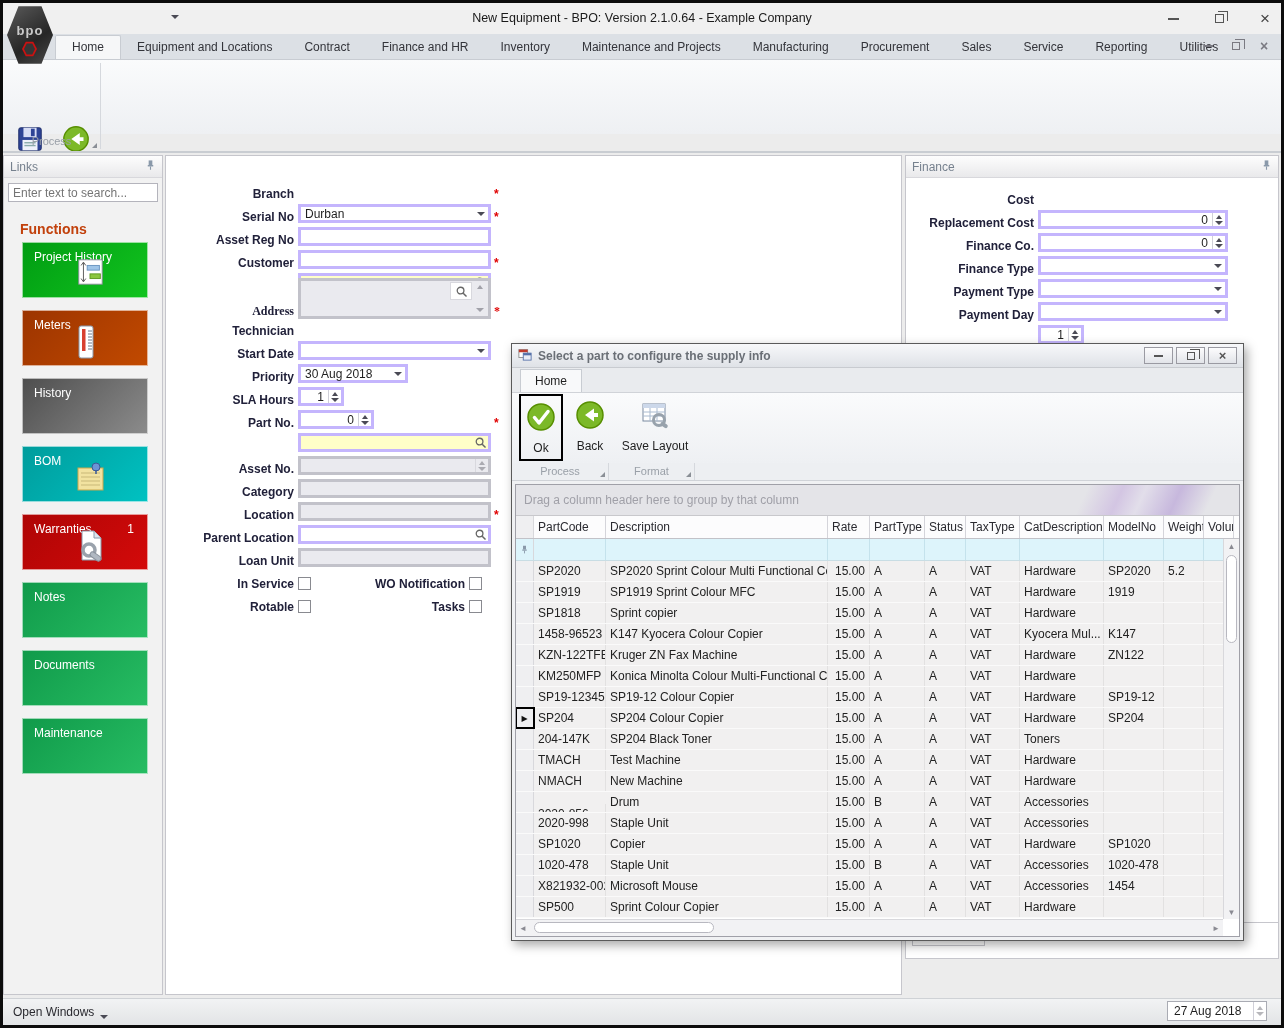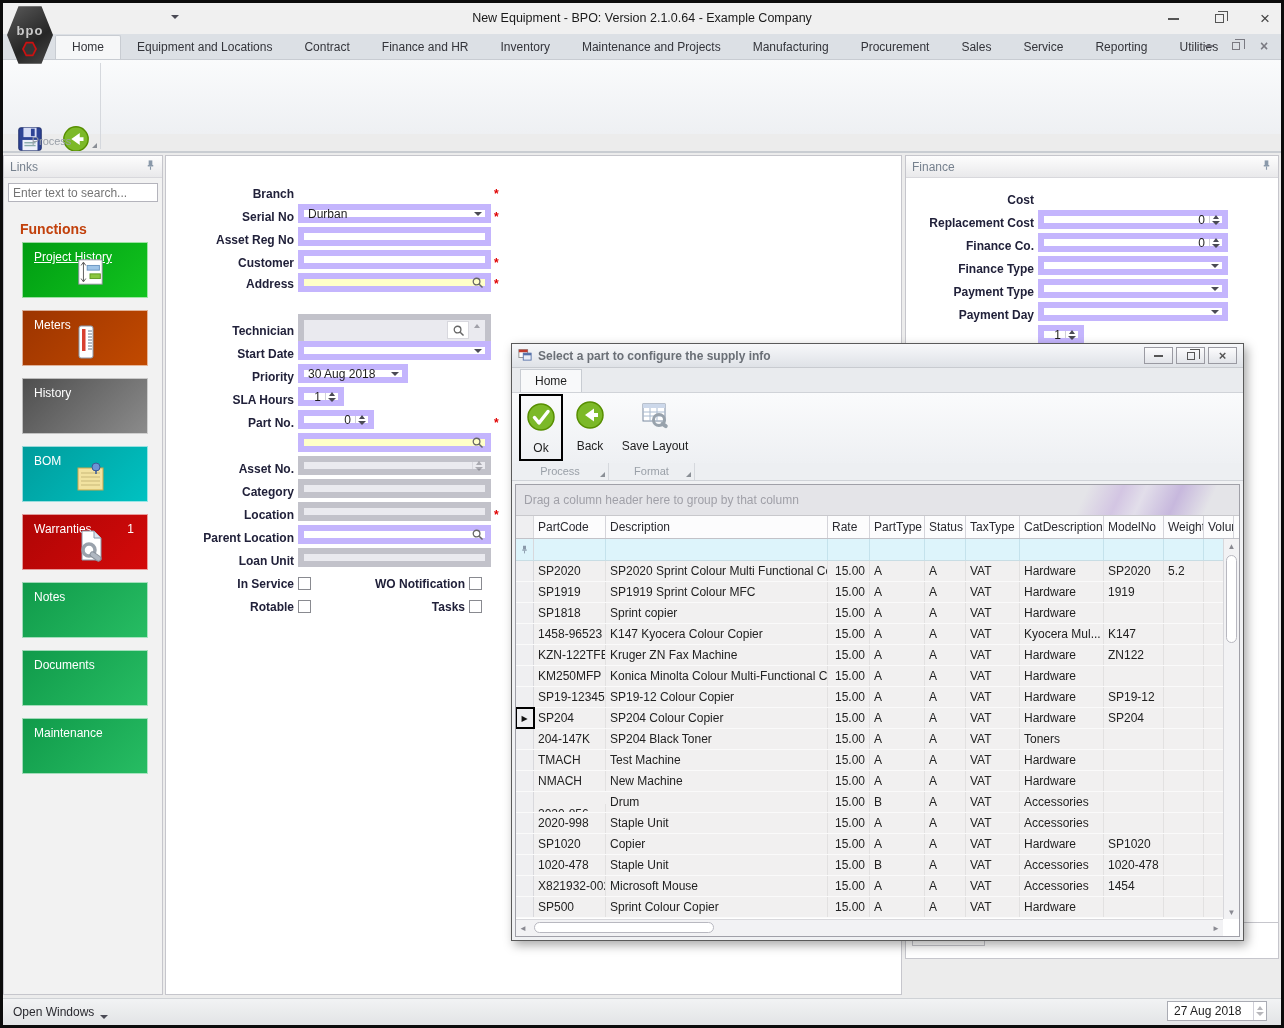--- a/index.html
+++ b/index.html
@@ -54,28 +54,28 @@
   .fn-stack { position:absolute; left:18px; right:14px; top:86px; }
   .fn-btn { position:relative; height:56px; margin-bottom:12px; color:#fff; font-size:12px; padding:8px 0 0 12px; cursor:default; box-shadow:0 0 0 1px rgba(255,255,255,.6) inset; }
   .fn-btn .badge { position:absolute; right:14px; top:8px; color:#fff; }
   .fn-btn .fn-ico { position:absolute; left:52px; top:15px; }
 
   
   .formpanel { position:absolute; left:162px; top:152px; width:737px; bottom:30px; background:#fff; border:1px solid #c6c6cc; padding-top:26px; }
   .frow { display:flex; align-items:center; height:23px; }
   .frow .flabel { width:132px; text-align:right; font-weight:bold; color:#21213a; padding-right:4px; flex:none; font-size:12px; }
   .req { color:#e00000; font-weight:bold; margin-left:3px; }
-  .ctl { position:relative; border:6px solid #c4b5fd; background:#fff; height:19px; width:193px; display:flex; align-items:center; font-size:12px;margin-top:40px; }
+  .ctl { position:relative; border:3px solid #c4b5fd; background:#fff; height:19px; width:193px; display:flex; align-items:center; font-size:12px;margin-top:40px; }
   .ctl .val { flex:1; padding:0 4px; white-space:nowrap; overflow:hidden; }
   .ctl.yellow { background:#ffffc8; }
   .ctl.disabled { background:#eaeaef; border-color:#c2c2ca; }
   .combo-arrow { width:15px; height:100%; display:flex; align-items:center; justify-content:center; flex:none; }
   .spin { width:13px; height:100%; display:flex; flex-direction:column; align-items:center; justify-content:center; gap:2px; flex:none; border-left:1px solid #d0d0d8; }
   .mag { width:16px; height:100%; display:flex; align-items:center; justify-content:center; flex:none; }
-  .addr { height:41px; align-items:flex-start; }
+  .addr { height:41px; align-items:flex-end;font-family:Liberation Serif, serif; }
   .addr .magbox { position:absolute; right:16px; top:1px; width:22px; height:18px; background:#fff; border:1px solid #d8d8de; display:flex; align-items:center; justify-content:center; }
   .addr .scrolls { position:absolute; right:1px; top:1px; bottom:1px; width:14px; display:flex; flex-direction:column; justify-content:space-between; align-items:center; padding:3px 0; }
   .cb { width:13px; height:13px; border:1px solid #898a90; background:#fff; flex:none; }
   .flabel2 { width:158px; text-align:right; font-weight:bold; color:#21213a; padding-right:4px; font-size:12px; }
 
   
   .rightcol { position:absolute; left:902px; top:152px; right:2px; bottom:30px; }
   .finpanel { position:absolute; inset:0 0 36px 0; background:#fff; border:1px solid #c6c6cc; }
   .finbody { padding-top:10px; }
   .fin-tabs { position:absolute; left:0; right:0; bottom:12px; height:24px; border-top:1px solid #c6c6cc; background:#fff; display:flex; padding-left:6px; }
@@ -223,21 +223,21 @@
       <input placeholder="Enter text to search..." style="">
       <span class="mag">
         <svg width="13" height="13" viewBox="0 0 14 14">
             <circle cx="6" cy="6" r="3.6" fill="none" stroke="#666" stroke-width="1.4"></circle>
             <line x1="8.8" y1="8.8" x2="12.4" y2="12.4" stroke="#666" stroke-width="1.6"></line>
           </svg>
       </span>
     </div>
     <div class="functions-title">Functions</div>
     <div class="fn-stack" id="fnStack">
-        <div class="fn-btn" style="background: linear-gradient(135deg, rgb(0, 156, 18), rgb(18, 196, 31)); text-decoration: underline;"><span>Project History</span><span class="fn-ico"><svg width="32" height="30" viewBox="0 0 32 32">
+        <div class="fn-btn" style="background: linear-gradient(135deg, rgb(0, 156, 18), rgb(18, 196, 31));"><span>Project History</span><span class="fn-ico"><svg width="32" height="30" viewBox="0 0 32 32">
               <rect x="4" y="3" width="25" height="26" fill="#fff" stroke="#8a8f98"></rect>
               <line x1="9" y1="6" x2="9" y2="26" stroke="#555"></line>
               <path d="M6.5 9 L9 5.5 L11.5 9 M6.5 23 L9 26.5 L11.5 23" fill="none" stroke="#555"></path>
               <rect x="13" y="9" width="13" height="5" fill="#9fc5e8" stroke="#6a95c0"></rect>
               <rect x="16" y="18" width="11" height="5" fill="#8cc63f" stroke="#5f9a20"></rect>
             </svg></span></div>
         <div class="fn-btn" style="background: linear-gradient(135deg, rgb(156, 52, 0), rgb(194, 74, 0));"><span>Meters</span><span class="fn-ico"><svg width="24" height="34" viewBox="0 0 24 34">
               <rect x="5" y="1" width="14" height="32" rx="2" fill="#fff" stroke="#8a99aa"></rect>
               <rect x="8" y="4" width="3.5" height="22" fill="#d84030"></rect>
               <g stroke="#6a7a8a">

